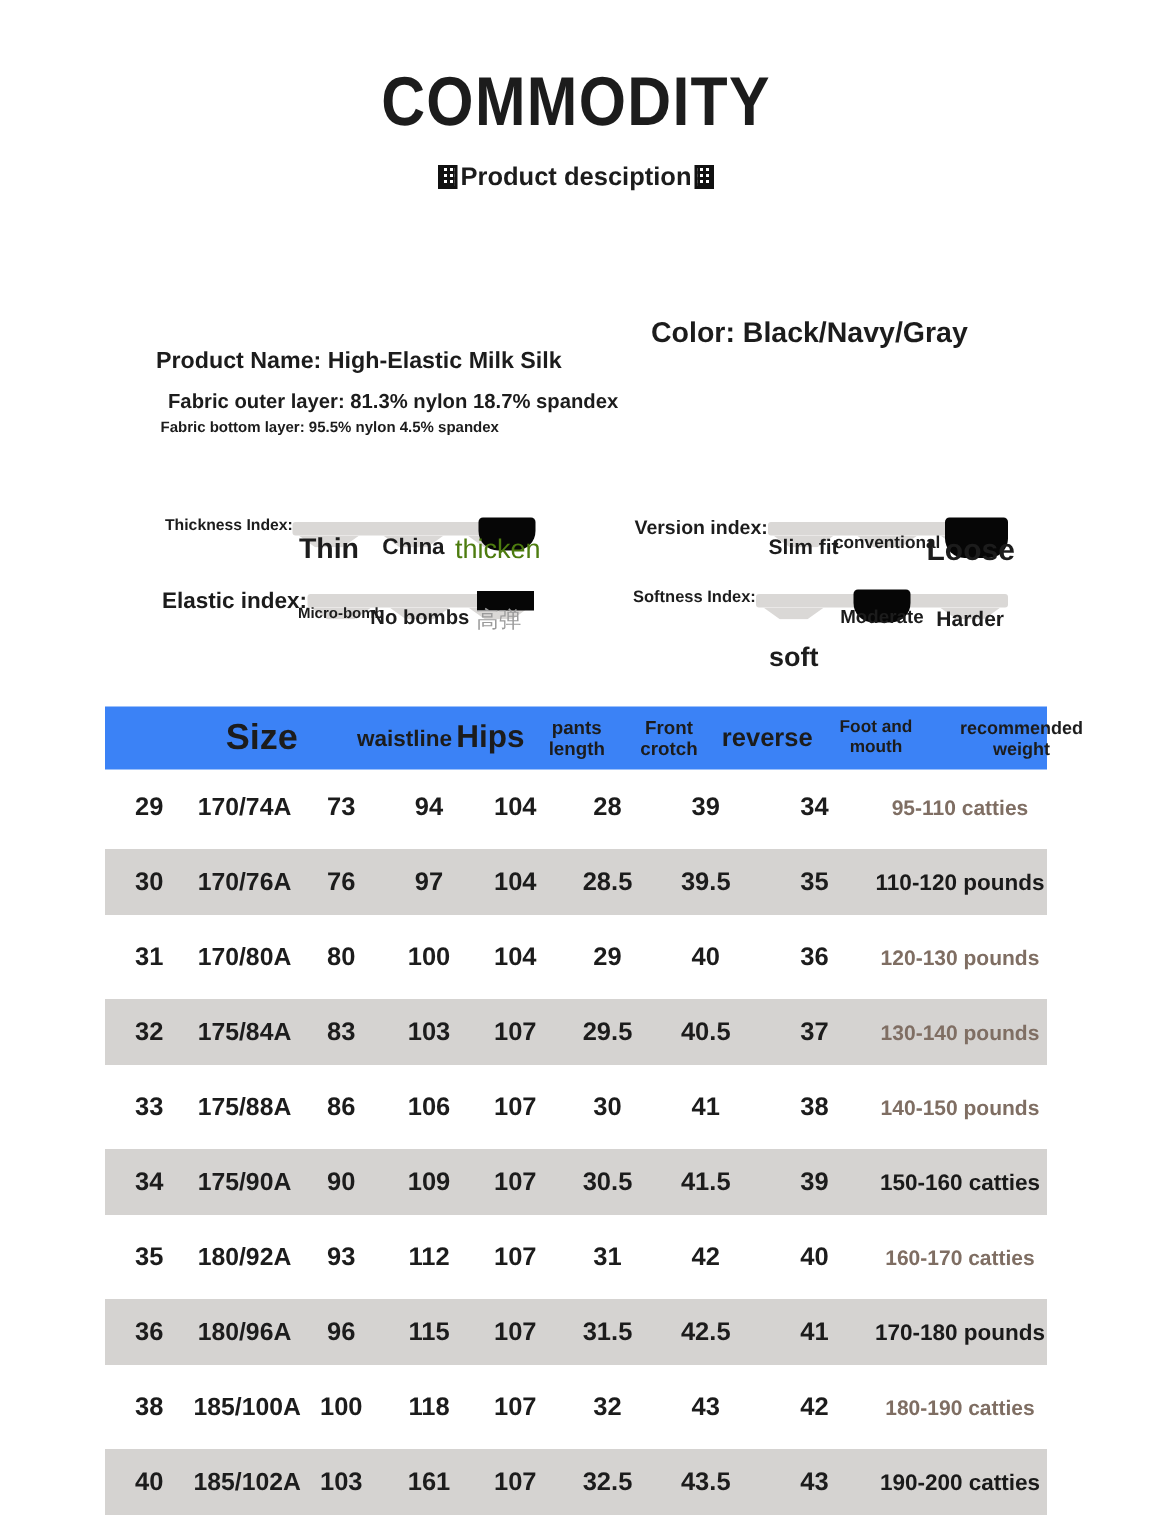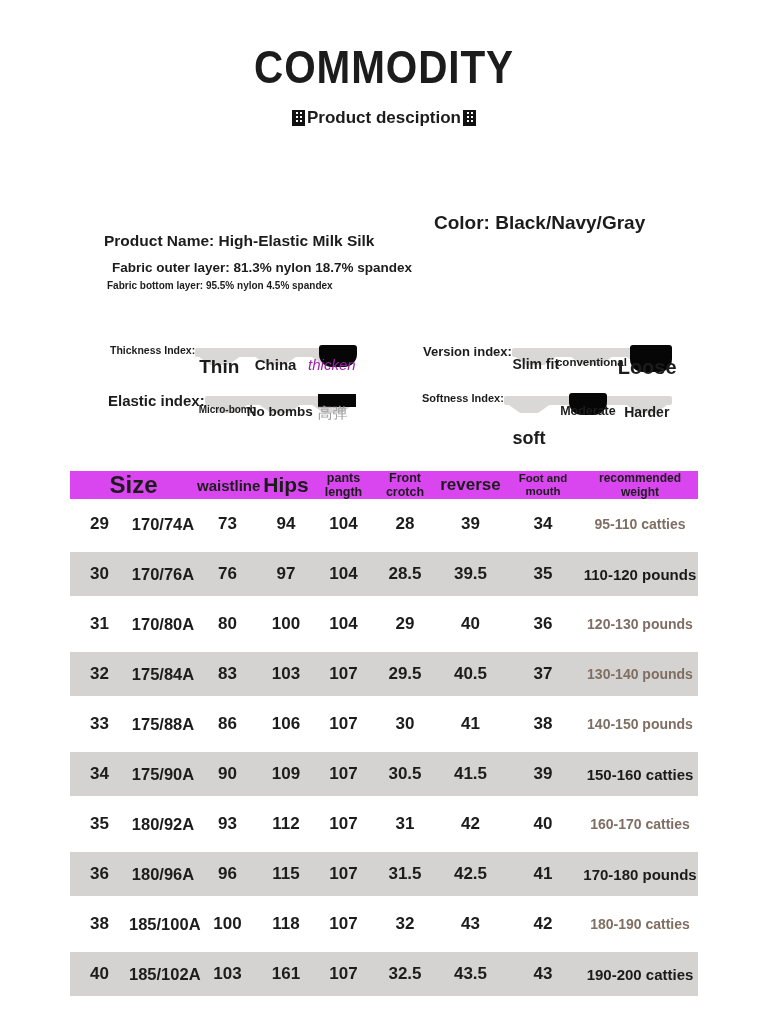--- a/index.html
+++ b/index.html
@@ -44,21 +44,21 @@
   .marker.at-center { left:50%; transform:translateX(-50%); }
 
   .s0 { left:110px; top:344px; width:246px; }
   .s1 { left:423px; top:344px; width:248px;justify-content:center; }
   .s2 { left:108px; top:392px; width:247px; }
   .s3 { left:422px; top:392px; width:250px; }
 
   .s0 .idx-label{ font-size:10.5px; }
   .s0 .p1{ font-size:19px; font-weight:700; }
   .s0 .p2{ font-size:15px; font-weight:700; }
-  .s0 .p3{ font-size:15px; color:#a21caf;font-style:italic; }
+  .s0 .p3{ font-size:18px; color:#4d7c0f; }
 
   .s1 .idx-label{ font-size:13px; }
   .s1 .p1{ font-size:14px; font-weight:700; }
   .s1 .p2{ font-size:11.5px; font-weight:700; }
   .s1 .p3{ font-size:20px; font-weight:700; }
 
   .s2 .idx-label{ font-size:15px; }
   .s2 .p1{ font-size:10px; font-weight:700; }
   .s2 .p2{ font-size:13.5px; font-weight:700; }
   .s2 .p3{ font-size:15px; color:#9b9b9b; }
@@ -66,21 +66,21 @@
   .s3 .idx-label{ font-size:11px; }
   .s3 .p1{ font-size:18px; font-weight:700;margin-top:24px; }
   .s3 .p2{ font-size:12.5px; font-weight:700; }
   .s3 .p3{ font-size:14px; font-weight:700; }
 
   
   .size-table { position:absolute; left:70px; top:471px; width:628px; }
   .thead, .trow { display:grid;
     grid-template-columns:59px 68px 61px 56px 59px 64px 67px 78px 116px;
     align-items:center; text-align:center; }
-  .thead { height:28px; background:#d946ef; }
+  .thead { height:42px; background:#3b82f6;padding-left:41px; }
   .trow { height:50px; }
   .trow.shaded { background-image:linear-gradient(#d5d3d1,#d5d3d1);
                  background-size:100% 44px; background-position:center;
                  background-repeat:no-repeat; }
   .th { font-weight:700; }
   .th-size { grid-column:1/3; font-size:24px; }
   .th-waist { font-size:15px; }
   .th-hips { font-size:21px; }
   .th-pants, .th-crotch { font-size:12.5px; }
   .th-reverse { font-size:17px; }

